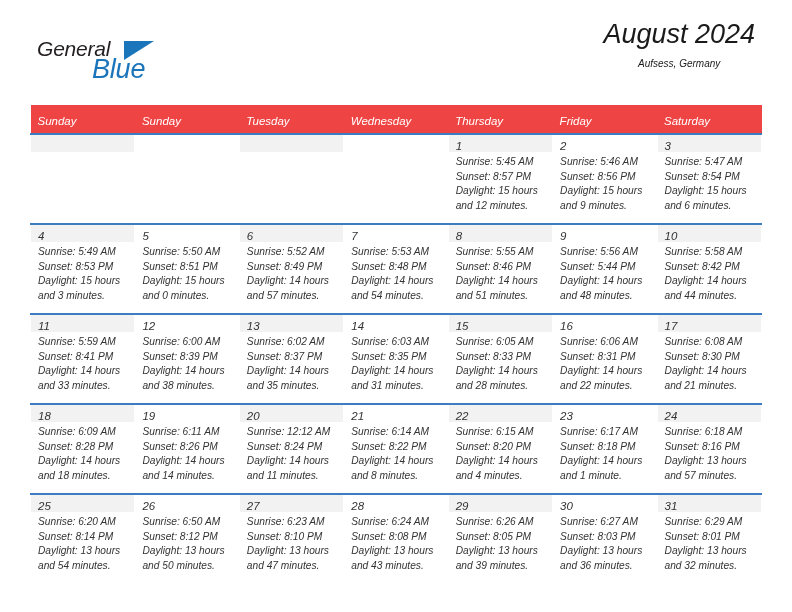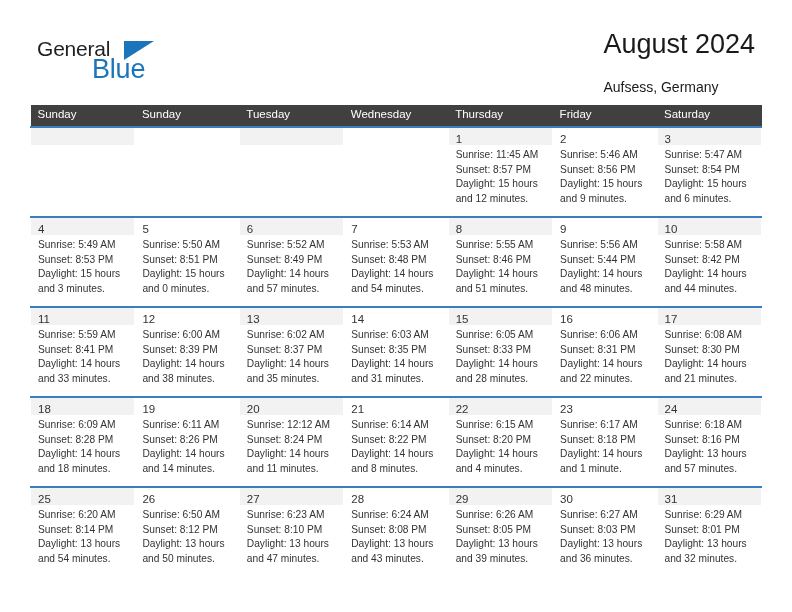--- a/index.html
+++ b/index.html
@@ -13,20 +13,21 @@
     font-family: "Liberation Sans", sans-serif;
     color: #222222;
     overflow: hidden;
   }
 
   #page {
     position: relative;
     width: 792px;
     height: 612px;
     box-sizing: border-box;
+    font-style: italic;
   }
 
   
   .header {
     position: absolute;
     left: 0;
     top: 0;
     width: 792px;
     height: 103px;
   }
@@ -62,54 +63,54 @@
     top: 3px;
     width: 0;
     height: 0;
     border-left: 30px solid #1b75bb;
     border-bottom: 19px solid transparent;
   }
 
   .title-block {
     position: absolute;
     right: 37px;
-    top: 28px;
-    text-align: left;
+    top: 18px;
+    text-align: center;
   }
   .cal-title {
     font-size: 27px;
     color: #1a1a1a;
     line-height: 33px;
     white-space: nowrap;
   }
   .cal-subtitle {
-    font-size: 14px;
+    font-size: 10px;
     color: #1a1a1a;
     line-height: 20px;
-    margin-top: 16px;
+    margin-top: 3px;
     white-space: nowrap;
   }
 
   
   .calendar {
     position: absolute;
     left: 30px;
     top: 105px;
     width: 732px;
     border-collapse: collapse;
     table-layout: fixed;
   }
 
   .calendar thead th {
-    background: #404040;
+    background: #ef4444;
     color: #ffffff;
     font-size: 11.5px;
     font-weight: normal;
     text-align: left;
-    padding: 3px 0 6px 7px;
+    padding: 10px 0 6px 7px;
     height: 10px;
     border: none;
   }
 
   .week-row > td {
     vertical-align: top;
     padding: 0;
     border-top: 2px solid #3b7dc0;
     border-left: 1px solid #ffffff;
     border-right: 1px solid #ffffff;
@@ -228,21 +229,21 @@
                 <div class="cell-line"></div>
                 <div class="cell-line"></div>
                 <div class="cell-line"></div>
               </div>
             </div>
           </td>
           <td>
             <div class="cell shaded">
               <div class="daynum-band"><span class="daynum">1</span></div>
               <div class="cell-body">
-                <div class="cell-line">Sunrise: 11:45 AM</div>
+                <div class="cell-line">Sunrise: 5:45 AM</div>
                 <div class="cell-line">Sunset: 8:57 PM</div>
                 <div class="cell-line">Daylight: 15 hours</div>
                 <div class="cell-line">and 12 minutes.</div>
               </div>
             </div>
           </td>
           <td>
             <div class="cell">
               <div class="daynum-band"><span class="daynum">2</span></div>
               <div class="cell-body">

